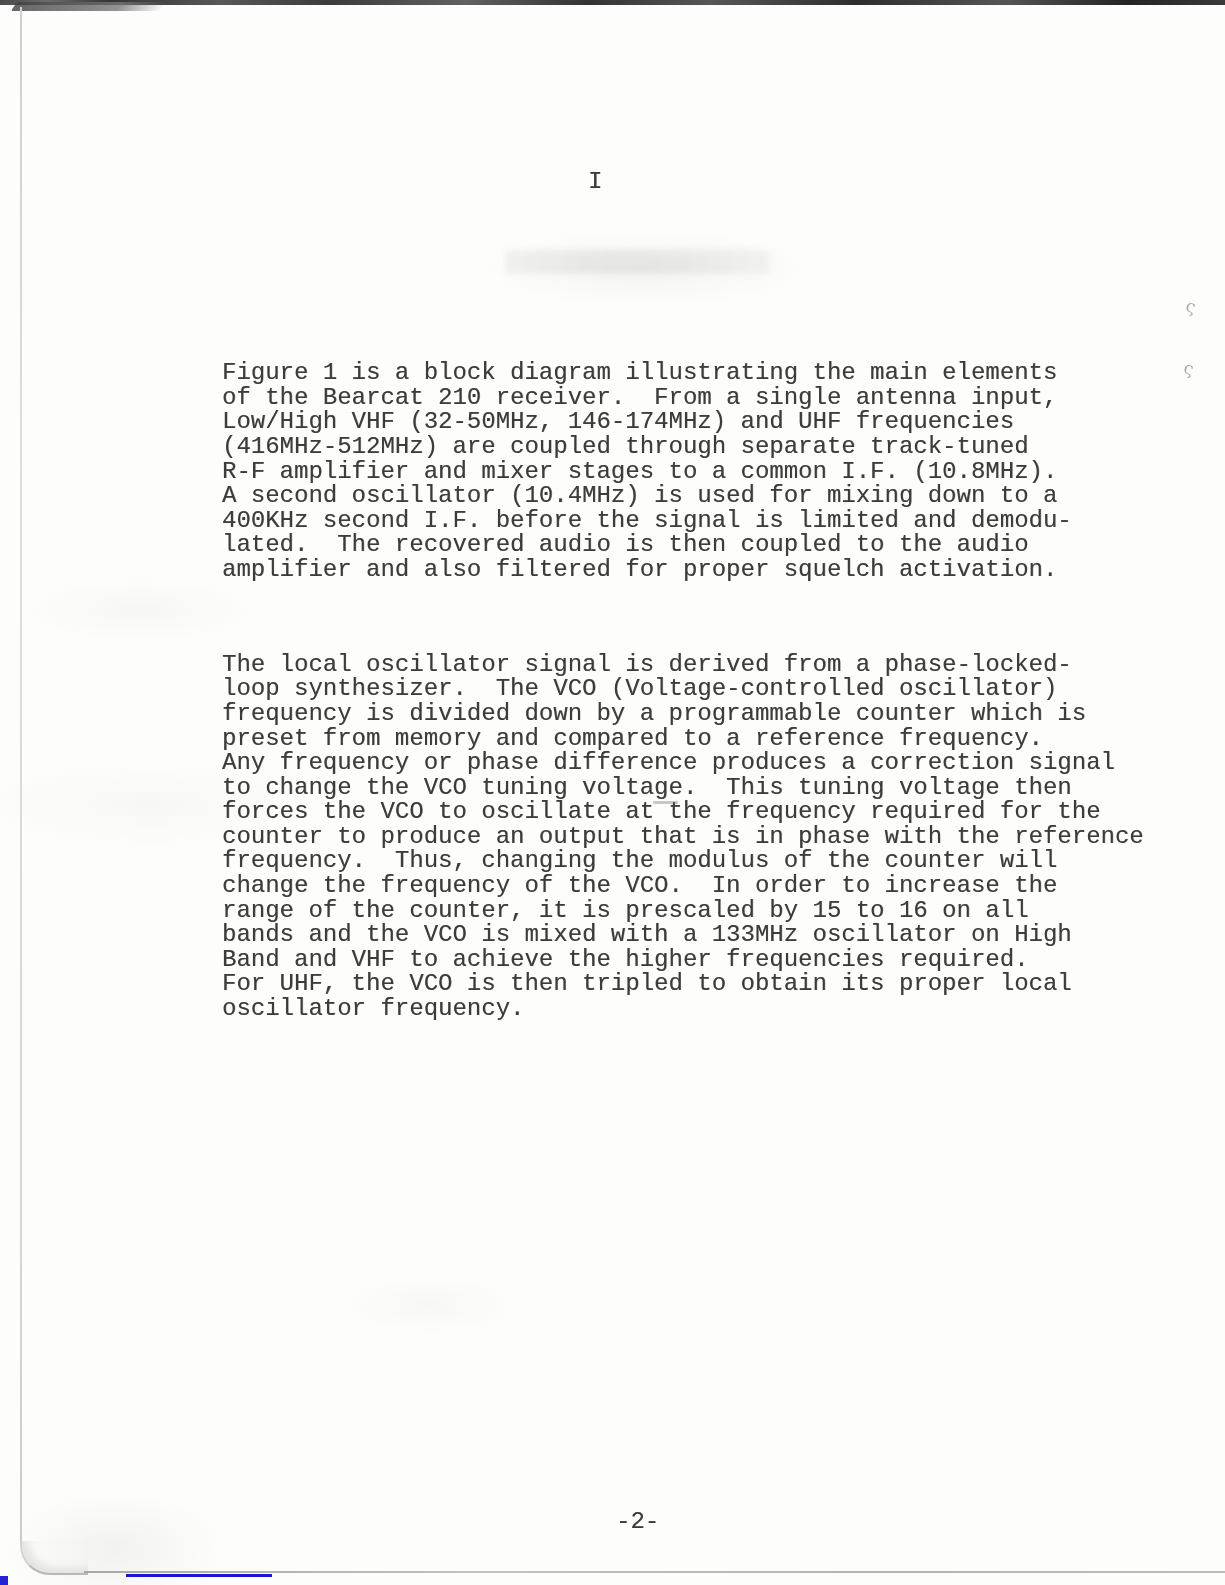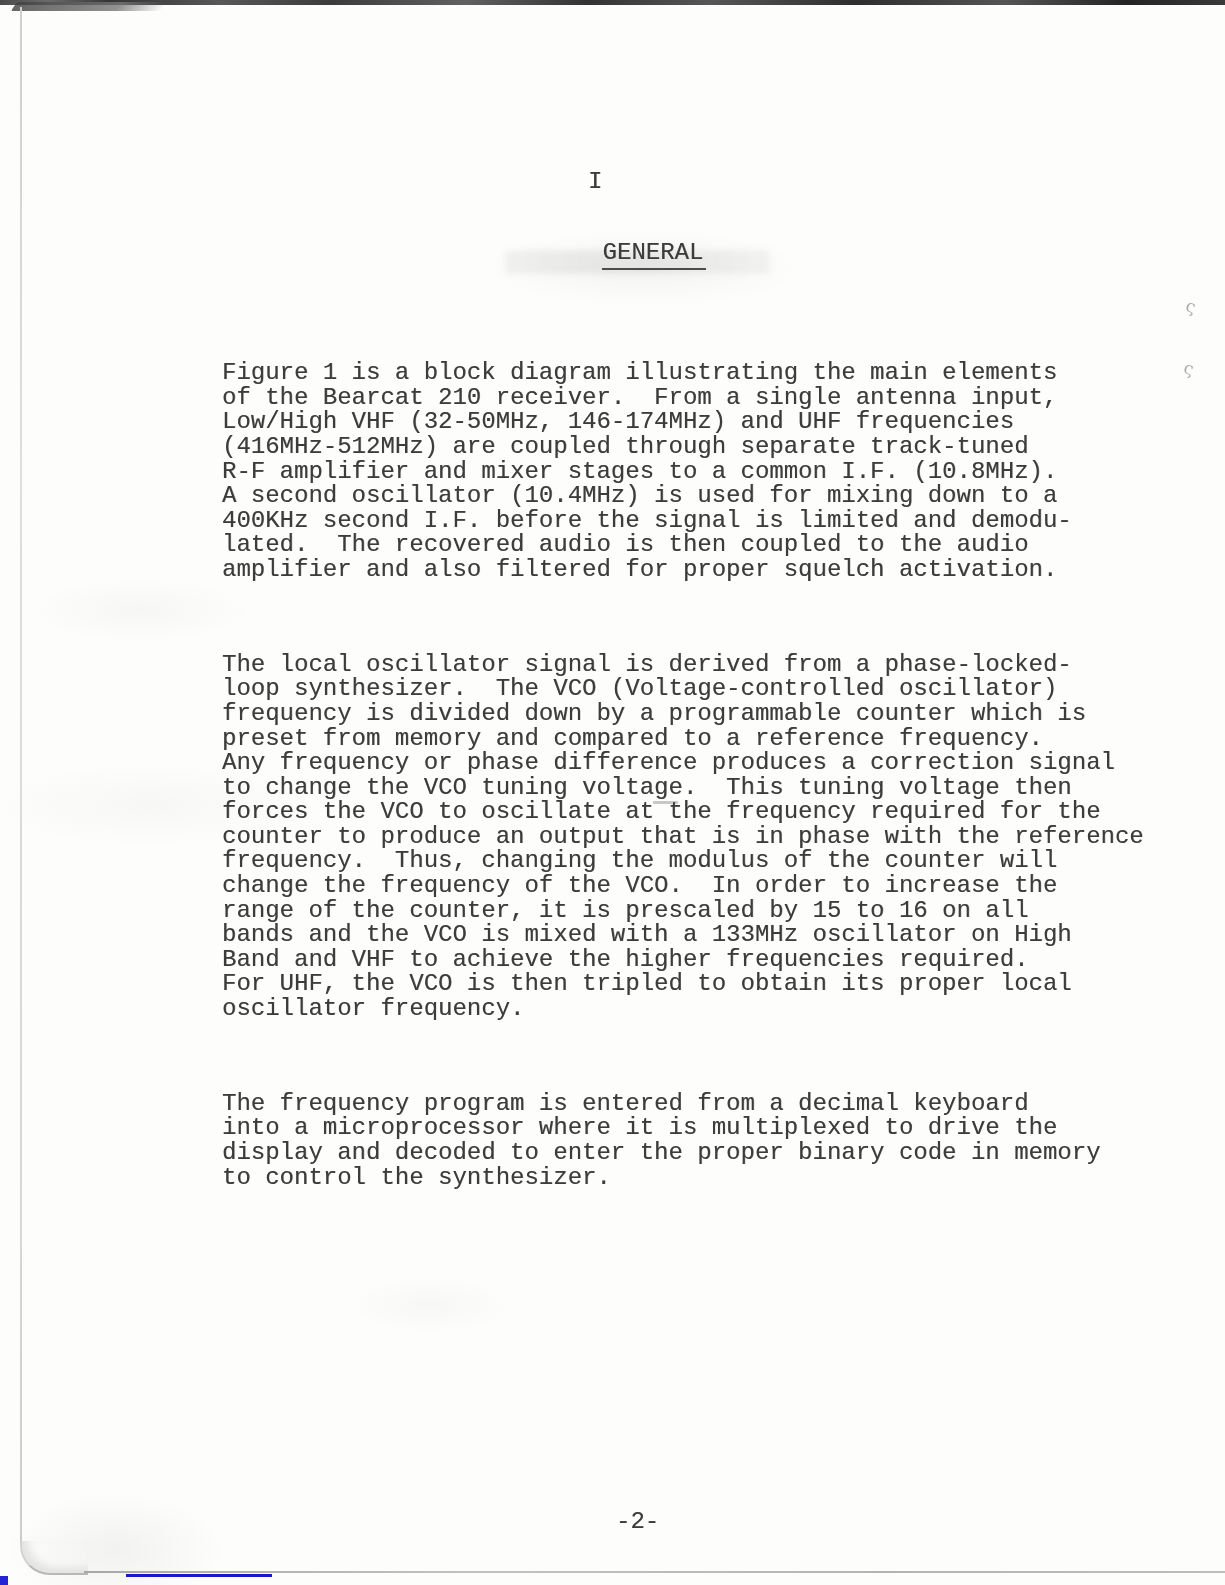--- a/index.html
+++ b/index.html
@@ -110,23 +110,20 @@
   <div class="bottom-edge"></div>
   <div class="blue-underline" style="background: rgb(23, 23, 207);"></div>
   <div class="blue-chip" style="background: rgb(36, 36, 212);"></div>
   <span class="ink-speck speck-1">ς</span>
   <span class="ink-speck speck-2">ς</span>
   <div class="dash-artifact"></div>
   <div class="ghost-smudge"></div>
 
   <div class="typetext section-number">I</div>
 
-  <div class="typetext section-heading">
-    <span class="underlined">GENERAL</span>
-  </div>
 
   <div class="typetext body-text">
     <p>Figure 1 is a block diagram illustrating the main elements
 of the Bearcat 210 receiver.  From a single antenna input,
 Low/High VHF (32-50MHz, 146-174MHz) and UHF frequencies
 (416MHz-512MHz) are coupled through separate track-tuned
 R-F amplifier and mixer stages to a common I.F. (10.8MHz).
 A second oscillator (10.4MHz) is used for mixing down to a
 400KHz second I.F. before the signal is limited and demodu-
 lated.  The recovered audio is then coupled to the audio
@@ -139,21 +136,17 @@
 to change the VCO tuning voltage.  This tuning voltage then
 forces the VCO to oscillate at the frequency required for the
 counter to produce an output that is in phase with the reference
 frequency.  Thus, changing the modulus of the counter will
 change the frequency of the VCO.  In order to increase the
 range of the counter, it is prescaled by 15 to 16 on all
 bands and the VCO is mixed with a 133MHz oscillator on High
 Band and VHF to achieve the higher frequencies required.
 For UHF, the VCO is then tripled to obtain its proper local
 oscillator frequency.</p>
-    <p>The frequency program is entered from a decimal keyboard
-into a microprocessor where it is multiplexed to drive the
-display and decoded to enter the proper binary code in memory
-to control the synthesizer.</p>
   </div>
 
   <div class="typetext page-number">-2-</div>
 
 </div>
 
 </body></html>

